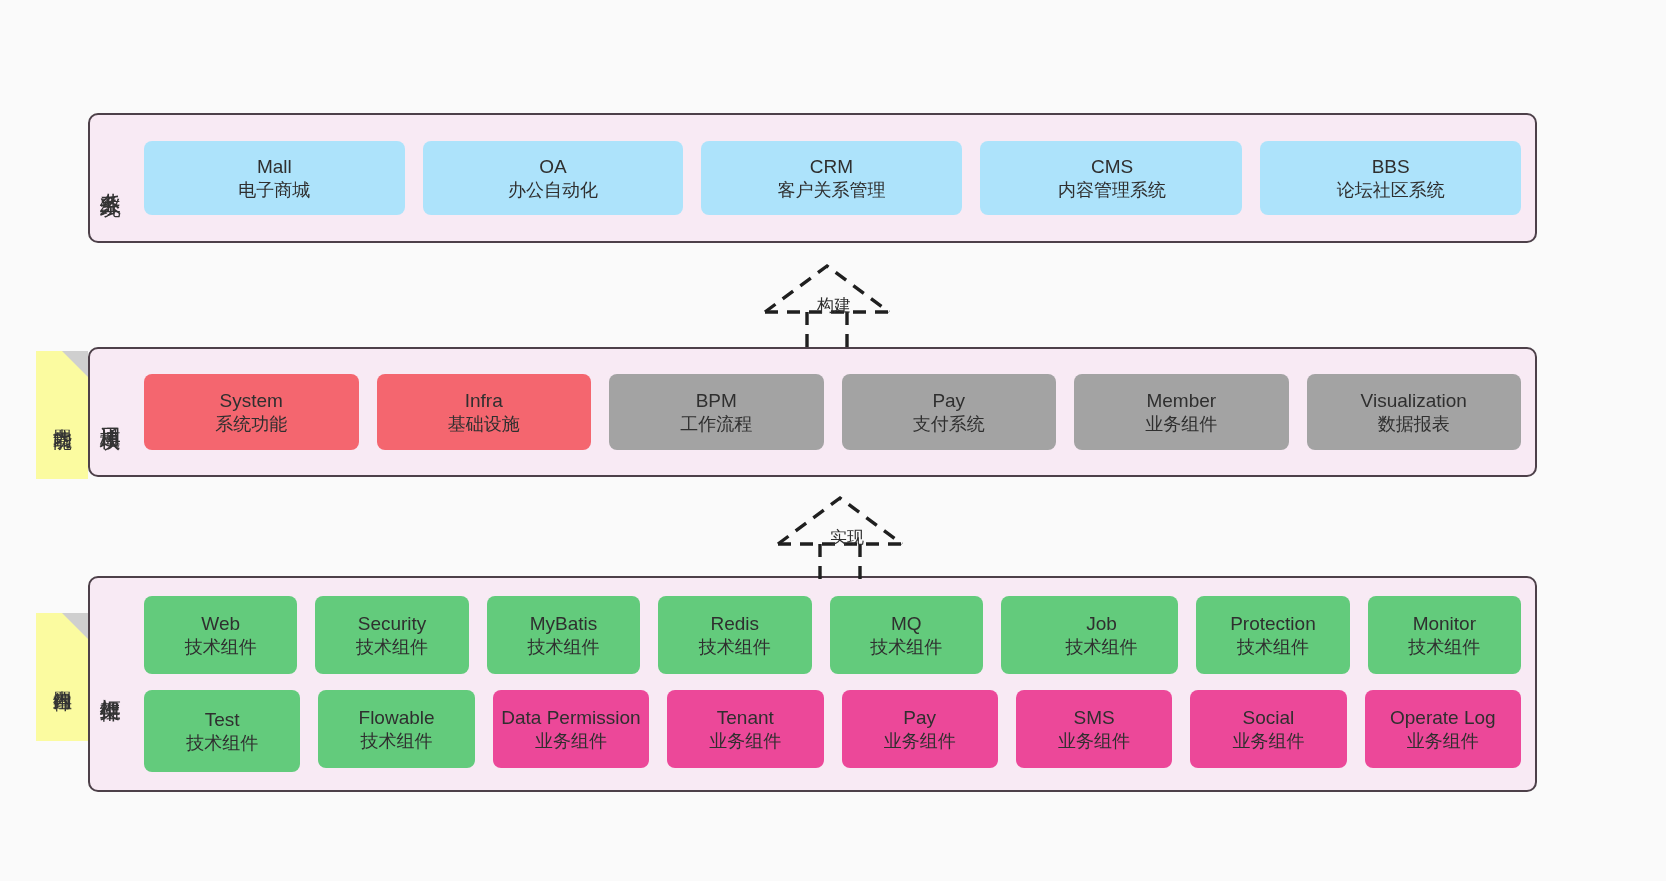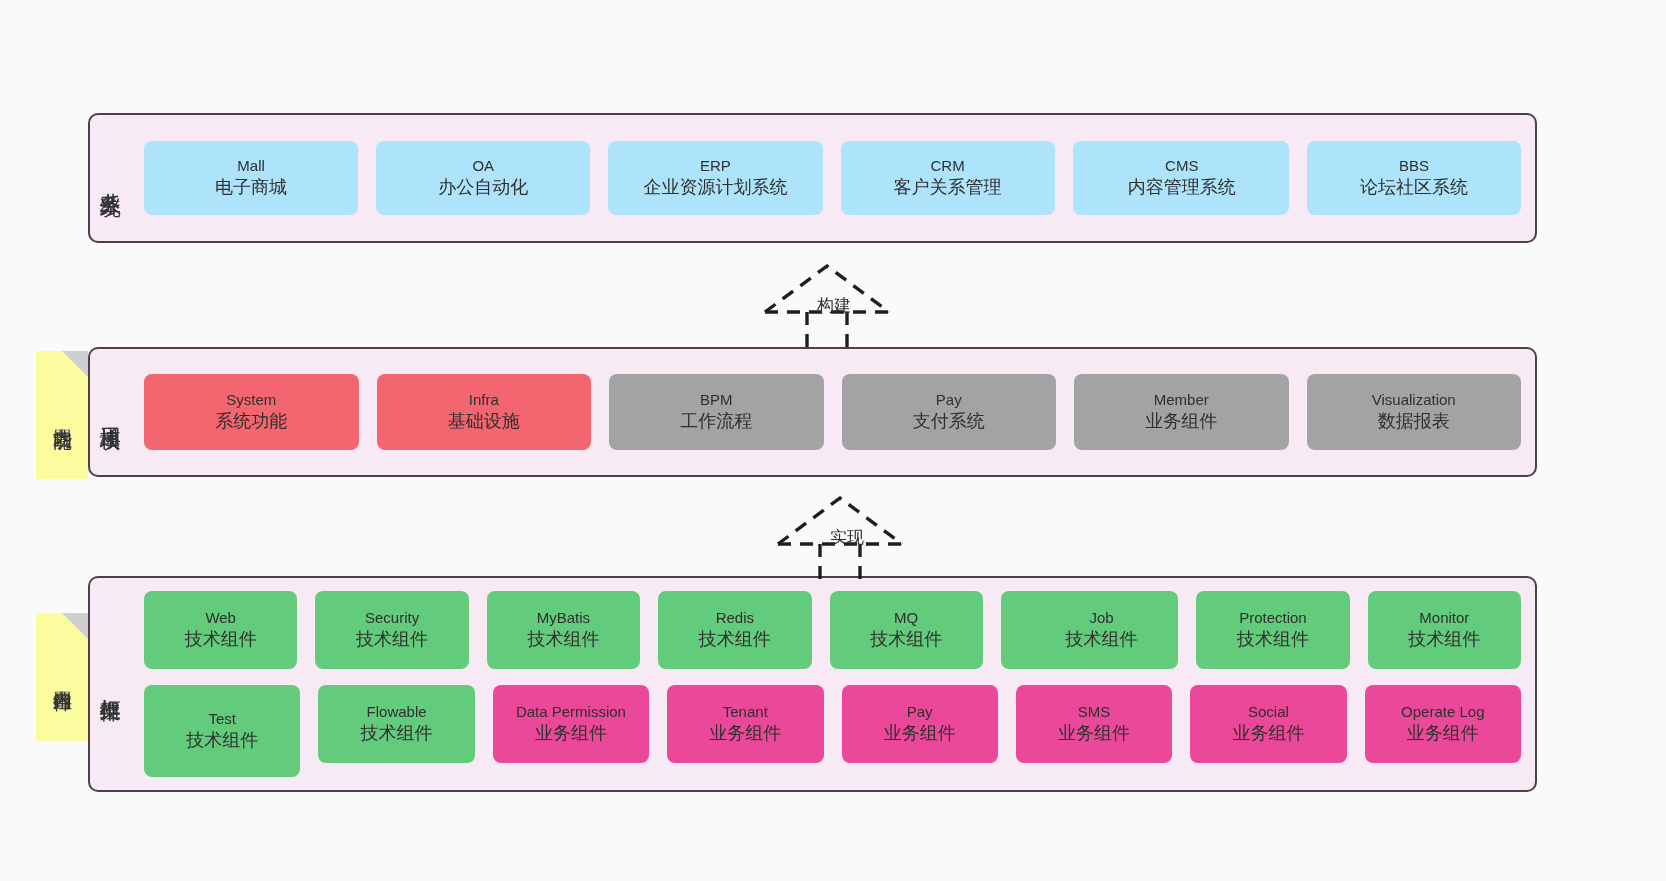--- a/index.html
+++ b/index.html
@@ -67,21 +67,21 @@
     border-radius: 8px;
     display: flex;
     flex-direction: column;
     align-items: center;
     justify-content: center;
     text-align: center;
     line-height: 1.26;
     padding: 4px 6px;
     color: #2f2f2f;
   }
-  .card .t1 { font-size: 15px; }
+  .card .t1 { font-size: 19px; }
   .card .t2 { font-size: 18px; }
 
   .card.blue        { background: #ade3fb; }
   .card.red-strong  { background: #f4666f; }
   .card.red-light   { background: #a3a3a3; }
   .card.green-strong{ background: #63cb7c; }
   .card.green-light { background: #ec4899; }
 
   
   .sticky {
@@ -134,24 +134,20 @@
     <div class="row">
       <div class="card blue" style="height:74px;">
         <span class="t1">Mall</span>
         <span class="t2">电子商城</span>
       </div>
       <div class="card blue" style="height:74px;">
         <span class="t1">OA</span>
         <span class="t2">办公自动化</span>
       </div>
       <div class="card blue" style="height:74px;">
-        <span class="t1">ERP</span>
-        <span class="t2">企业资源计划系统</span>
-      </div>
-      <div class="card blue" style="height:74px;">
         <span class="t1">CRM</span>
         <span class="t2">客户关系管理</span>
       </div>
       <div class="card blue" style="height:74px;padding-left:8px;">
         <span class="t1">CMS</span>
         <span class="t2">内容管理系统</span>
       </div>
       <div class="card blue" style="height:74px;">
         <span class="t1">BBS</span>
         <span class="t2">论坛社区系统</span>
@@ -251,21 +247,21 @@
         <span class="t1">Protection</span>
         <span class="t2">技术组件</span>
       </div>
       <div class="card green-strong" style="height:78px;">
         <span class="t1">Monitor</span>
         <span class="t2">技术组件</span>
       </div>
     </div>
 
     <div class="row">
-      <div class="card green-strong" style="height:92px;text-align:right;">
+      <div class="card green-strong" style="height:82px;text-align:right;">
         <span class="t1">Test</span>
         <span class="t2">技术组件</span>
       </div>
       <div class="card green-strong" style="height:78px;">
         <span class="t1">Flowable</span>
         <span class="t2">技术组件</span>
       </div>
       <div class="card green-light" style="height:78px;">
         <span class="t1">Data Permission</span>
         <span class="t2">业务组件</span>

